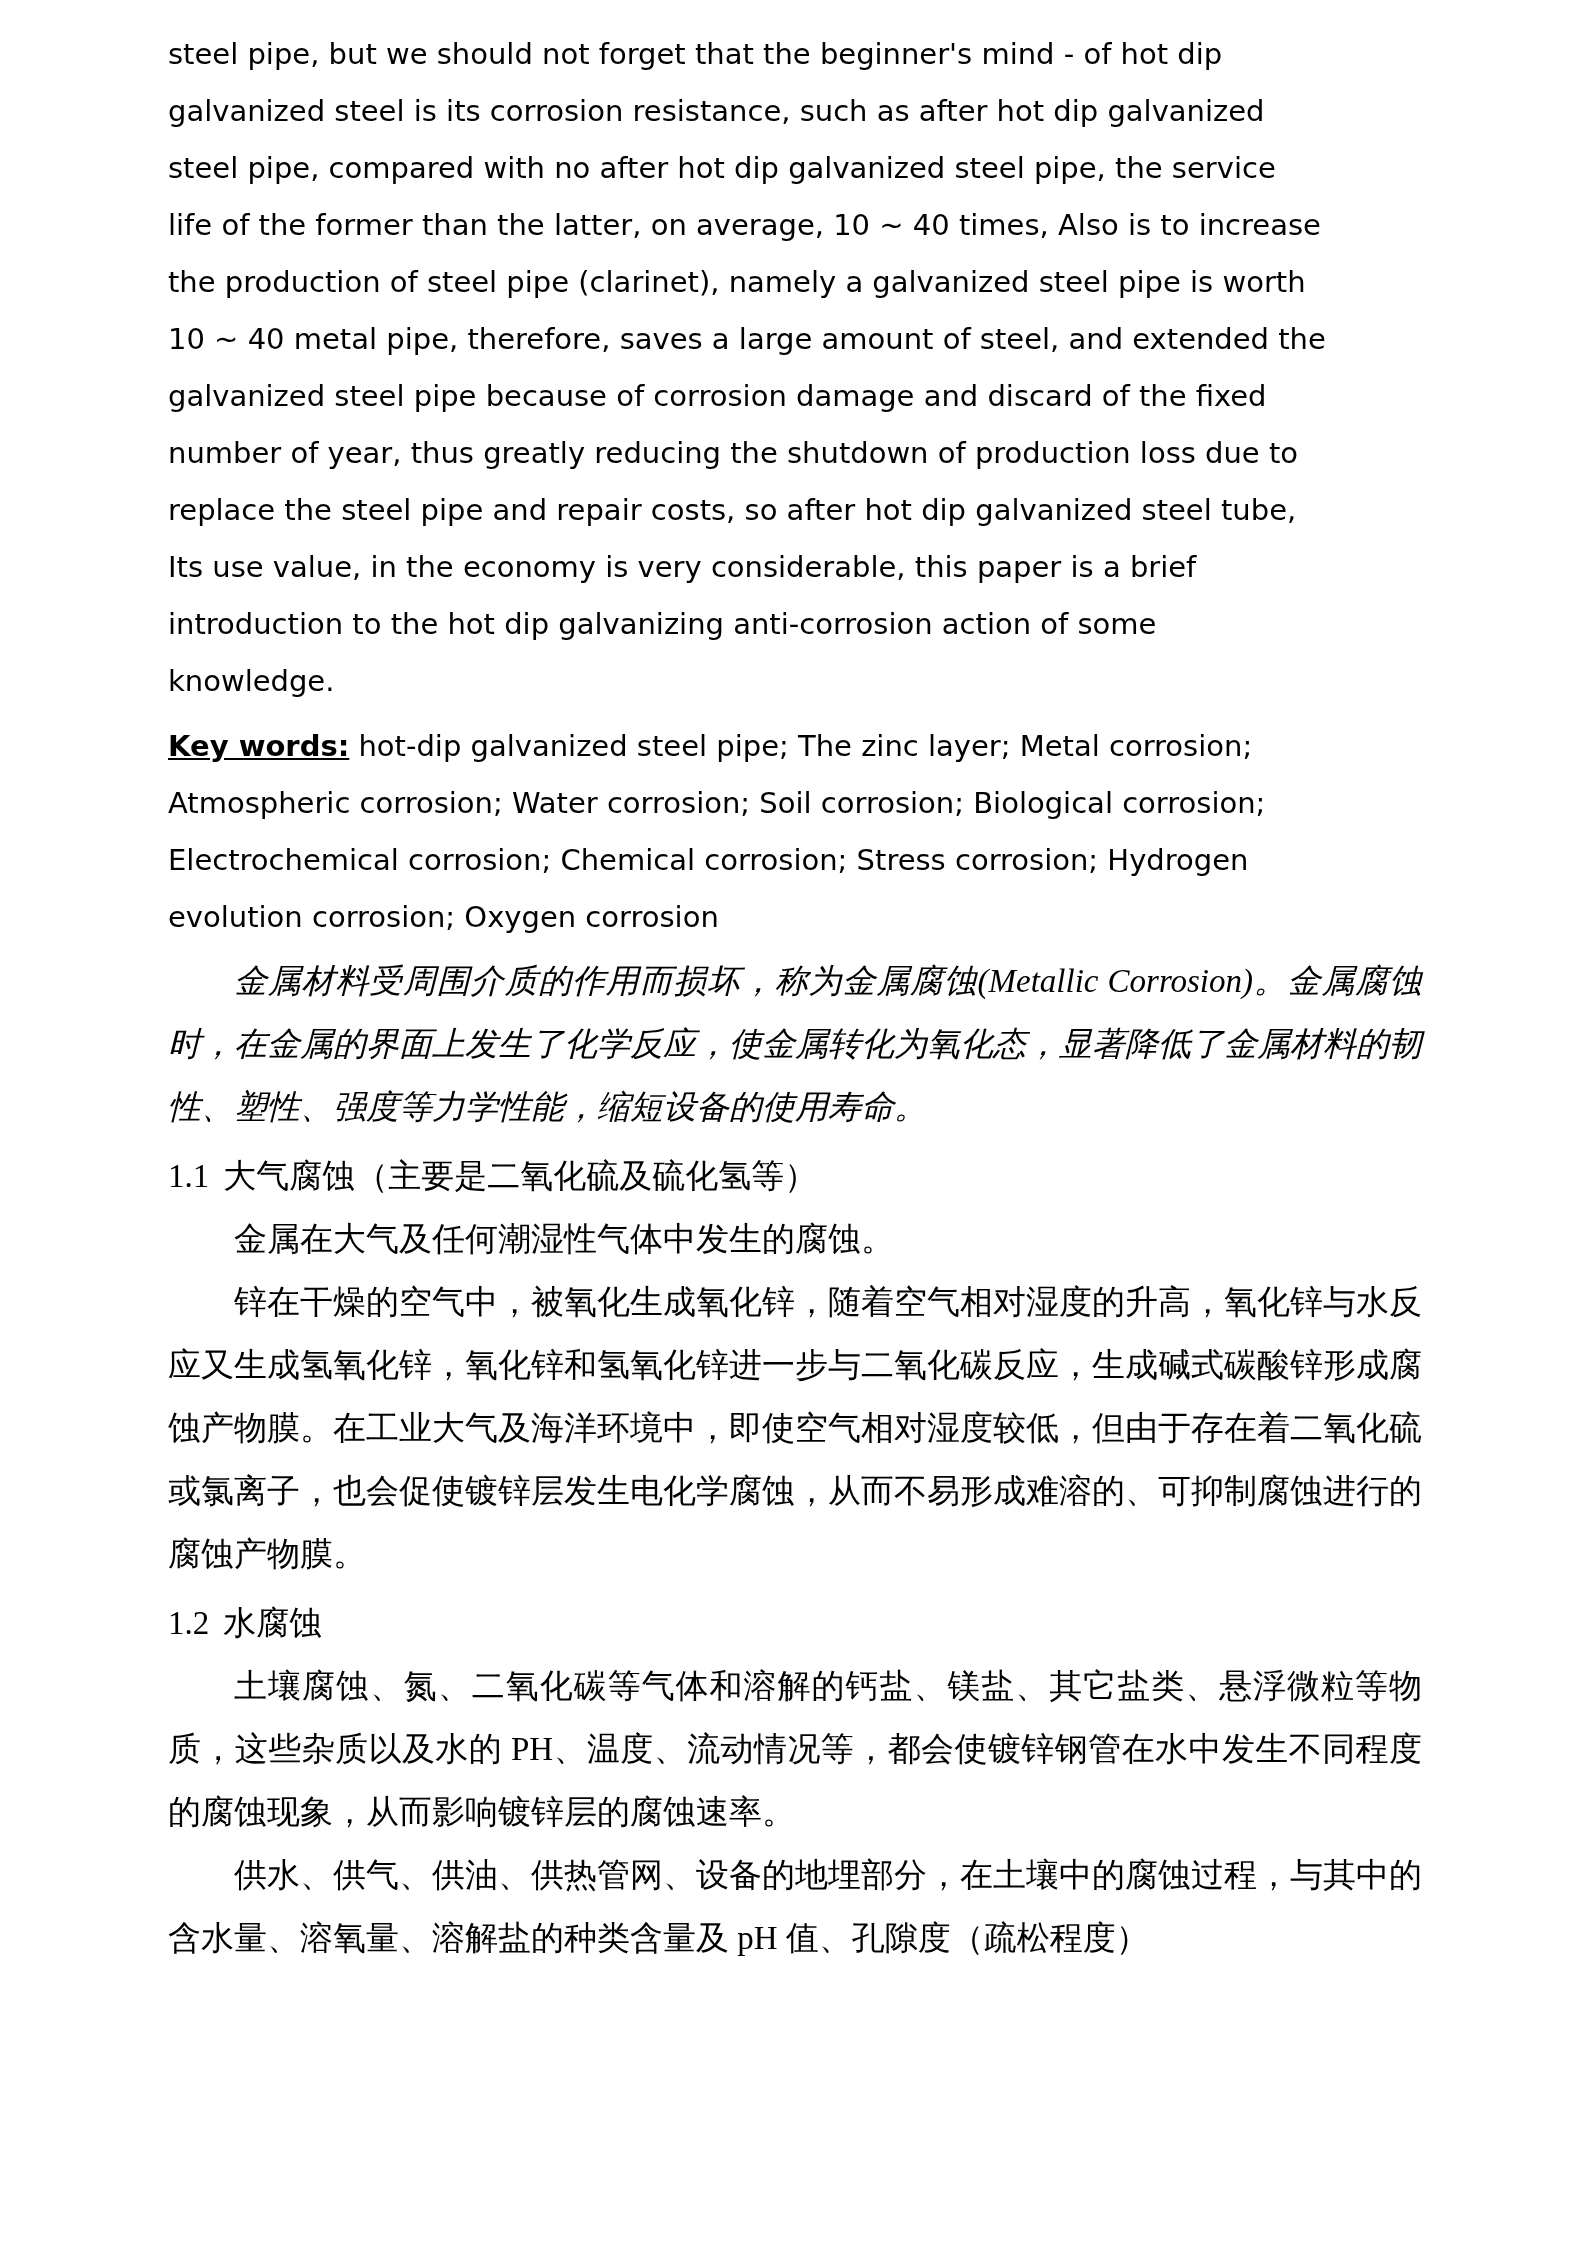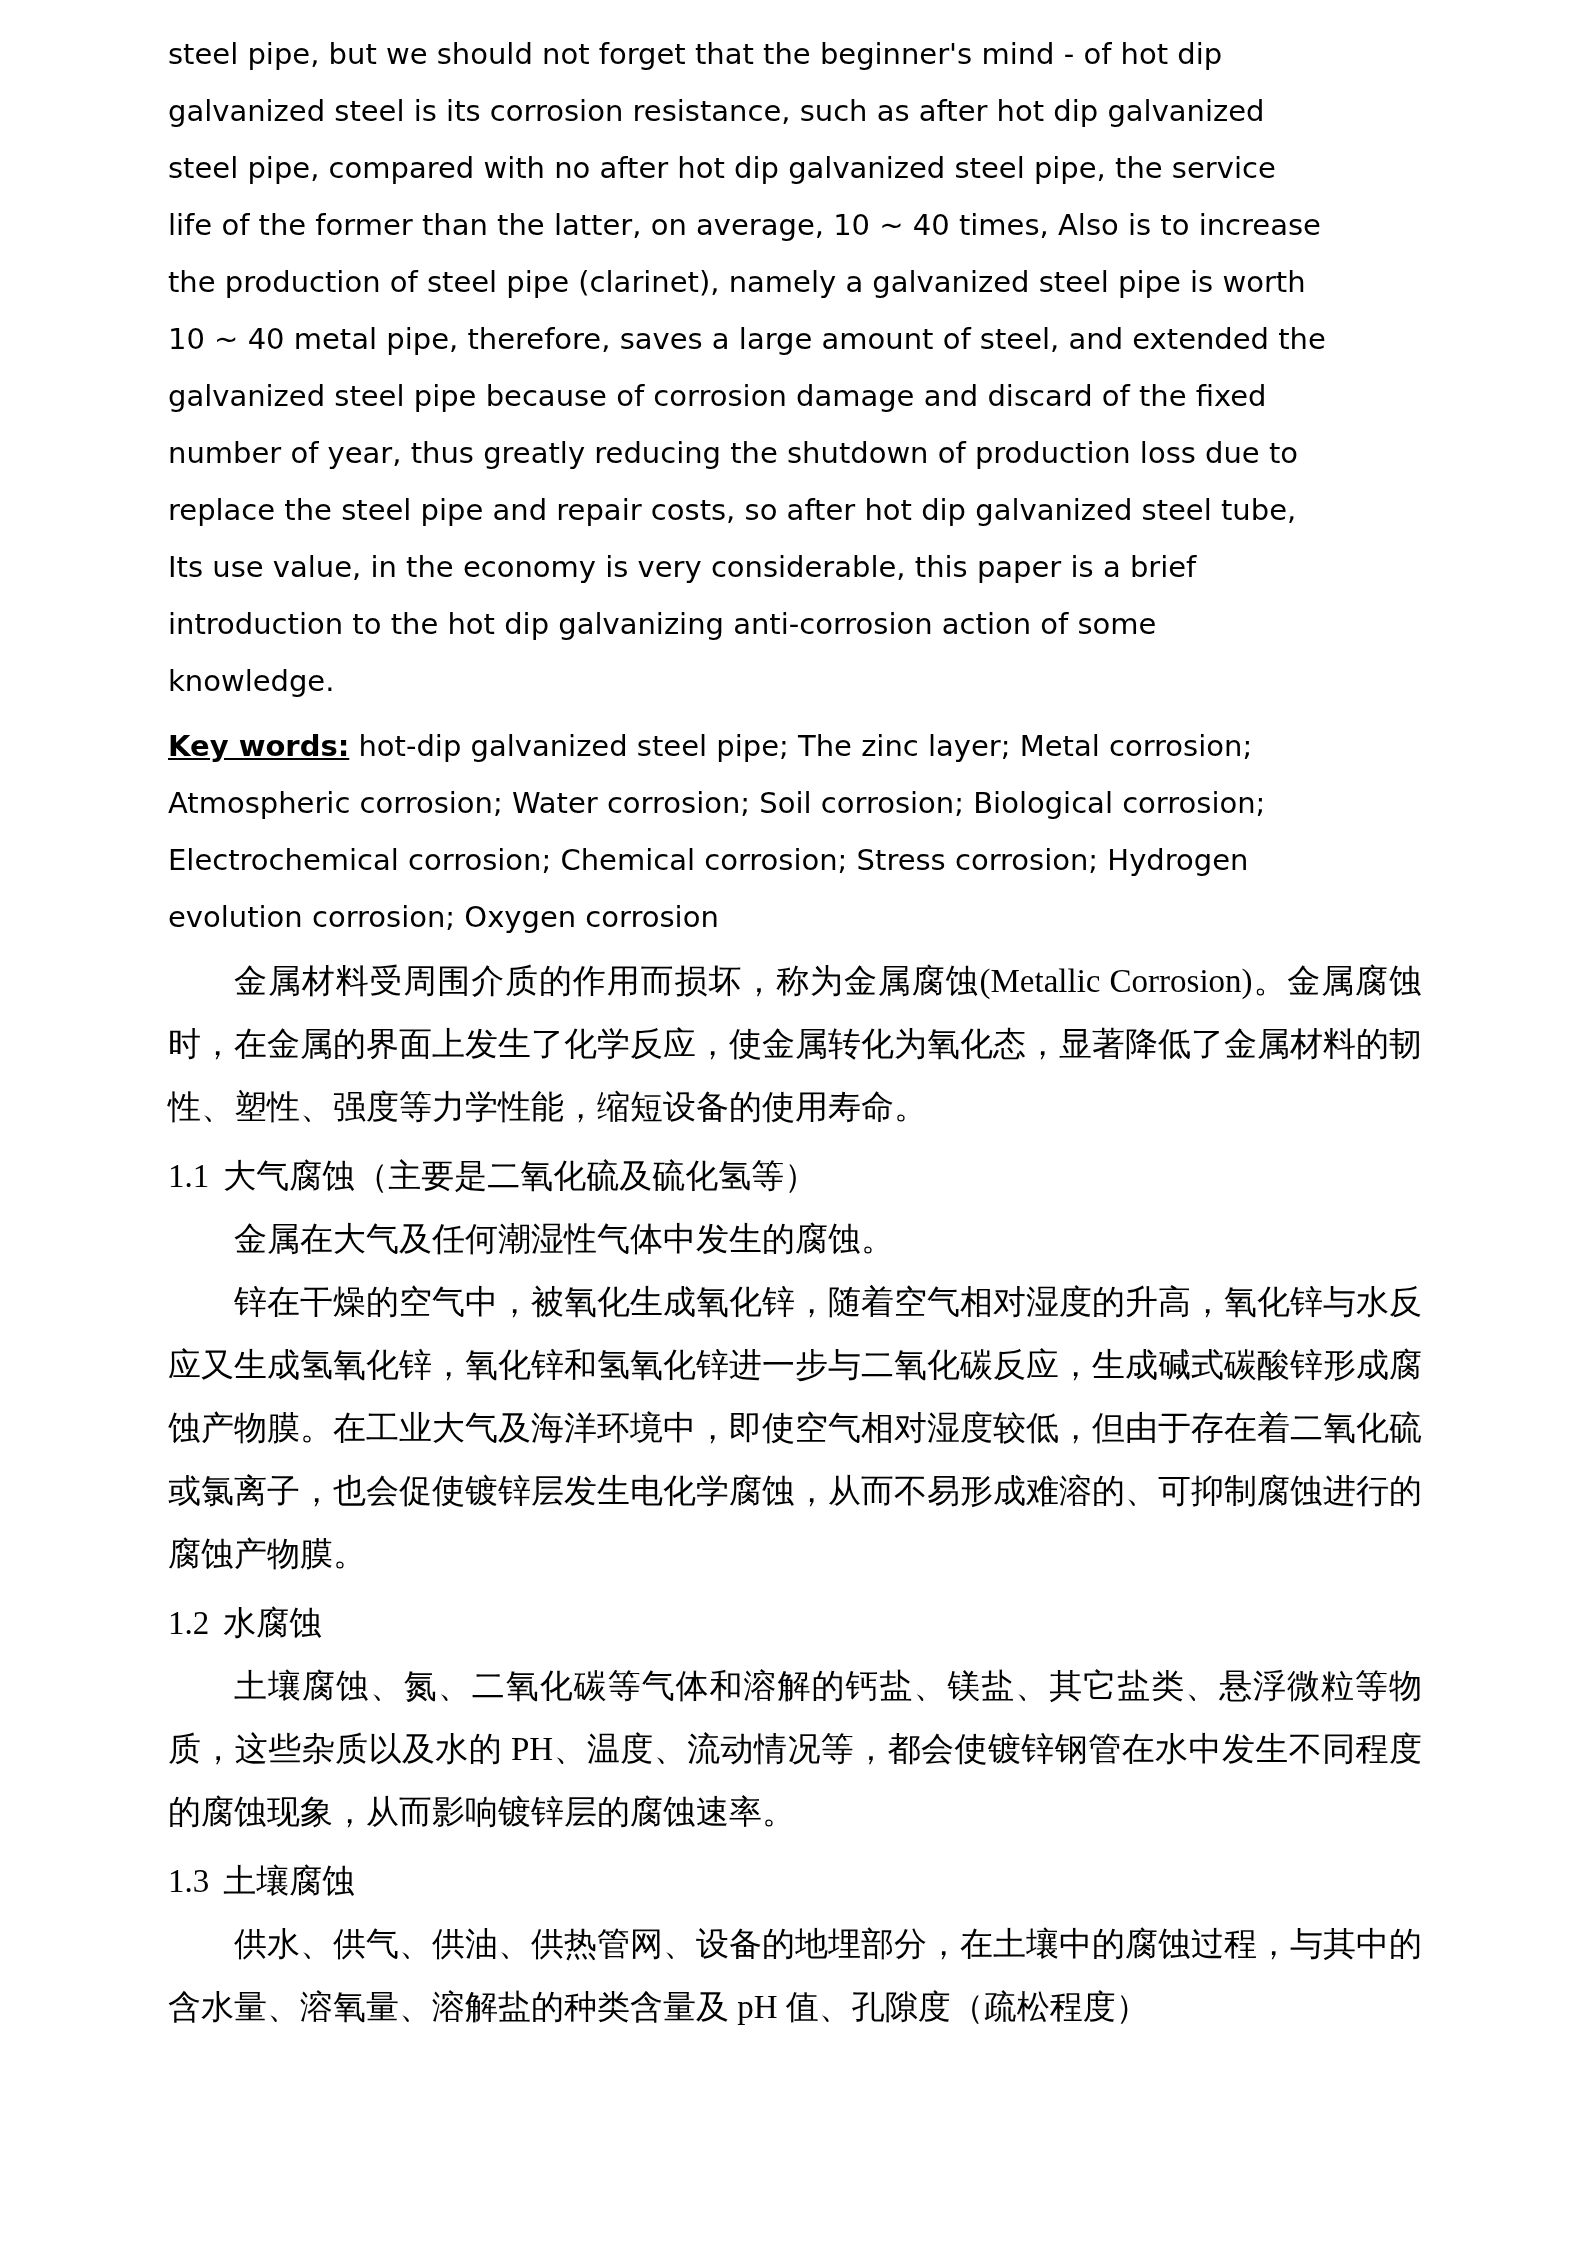--- a/index.html
+++ b/index.html
@@ -62,20 +62,21 @@
   .cn {
     font-family: "Liberation Serif", "DejaVu Serif", serif;
     font-size: 33px;
     line-height: 63px;
     text-align: justify;
     text-indent: 2em;
     margin: 0;
   }
   .cn.first-after-h1 {
     margin-top: 4px;
+    font-style: italic;
   }
 </style>
 </head>
 <body>
 
 <div class="page">
 
   <p class="en">steel pipe, but we should not forget that the beginner's mind - of hot dip galvanized steel is its corrosion resistance, such as after hot dip galvanized steel pipe, compared with no after hot dip galvanized steel pipe, the service life of the former than the latter, on average, 10 ~ 40 times, Also is to increase the production of steel pipe (clarinet), namely a galvanized steel pipe is worth 10 ~ 40 metal pipe, therefore, saves a large amount of steel, and extended the galvanized steel pipe because of corrosion damage and discard of the fixed number of year, thus greatly reducing the shutdown of production loss due to replace the steel pipe and repair costs, so after hot dip galvanized steel tube, Its use value, in the economy is very considerable, this paper is a brief introduction to the hot dip galvanizing anti-corrosion action of some knowledge.</p>
 
   <p class="en keywords"><strong class="kw-label">Key words:</strong><span> hot-dip galvanized steel pipe; The zinc layer; Metal corrosion; Atmospheric corrosion; Water corrosion; Soil corrosion; Biological corrosion; Electrochemical corrosion; Chemical corrosion; Stress corrosion; Hydrogen evolution corrosion; Oxygen corrosion</span></p>
@@ -86,17 +87,16 @@
   <h2 class="cn-h2"><span class="h2-num">1.1</span><span class="h2-title">大气腐蚀（主要是二氧化硫及硫化氢等）</span></h2>
 
   <p class="cn">金属在大气及任何潮湿性气体中发生的腐蚀。</p>
 
   <p class="cn">锌在干燥的空气中，被氧化生成氧化锌，随着空气相对湿度的升高，氧化锌与水反应又生成氢氧化锌，氧化锌和氢氧化锌进一步与二氧化碳反应，生成碱式碳酸锌形成腐蚀产物膜。在工业大气及海洋环境中，即使空气相对湿度较低，但由于存在着二氧化硫或氯离子，也会促使镀锌层发生电化学腐蚀，从而不易形成难溶的、可抑制腐蚀进行的腐蚀产物膜。</p>
 
   <h2 class="cn-h2"><span class="h2-num">1.2</span><span class="h2-title">水腐蚀</span></h2>
 
   <p class="cn">土壤腐蚀、氮、二氧化碳等气体和溶解的钙盐、镁盐、其它盐类、悬浮微粒等物质，这些杂质以及水的 PH、温度、流动情况等，都会使镀锌钢管在水中发生不同程度的腐蚀现象，从而影响镀锌层的腐蚀速率。</p>
 
-  <h2 class="cn-h2"><span class="h2-num">1.3</span><span class="h2-title">土壤腐蚀</span></h2>
 
   <p class="cn">供水、供气、供油、供热管网、设备的地埋部分，在土壤中的腐蚀过程，与其中的含水量、溶氧量、溶解盐的种类含量及 pH 值、孔隙度（疏松程度）</p>
 
 </div>
 
 </body></html>

